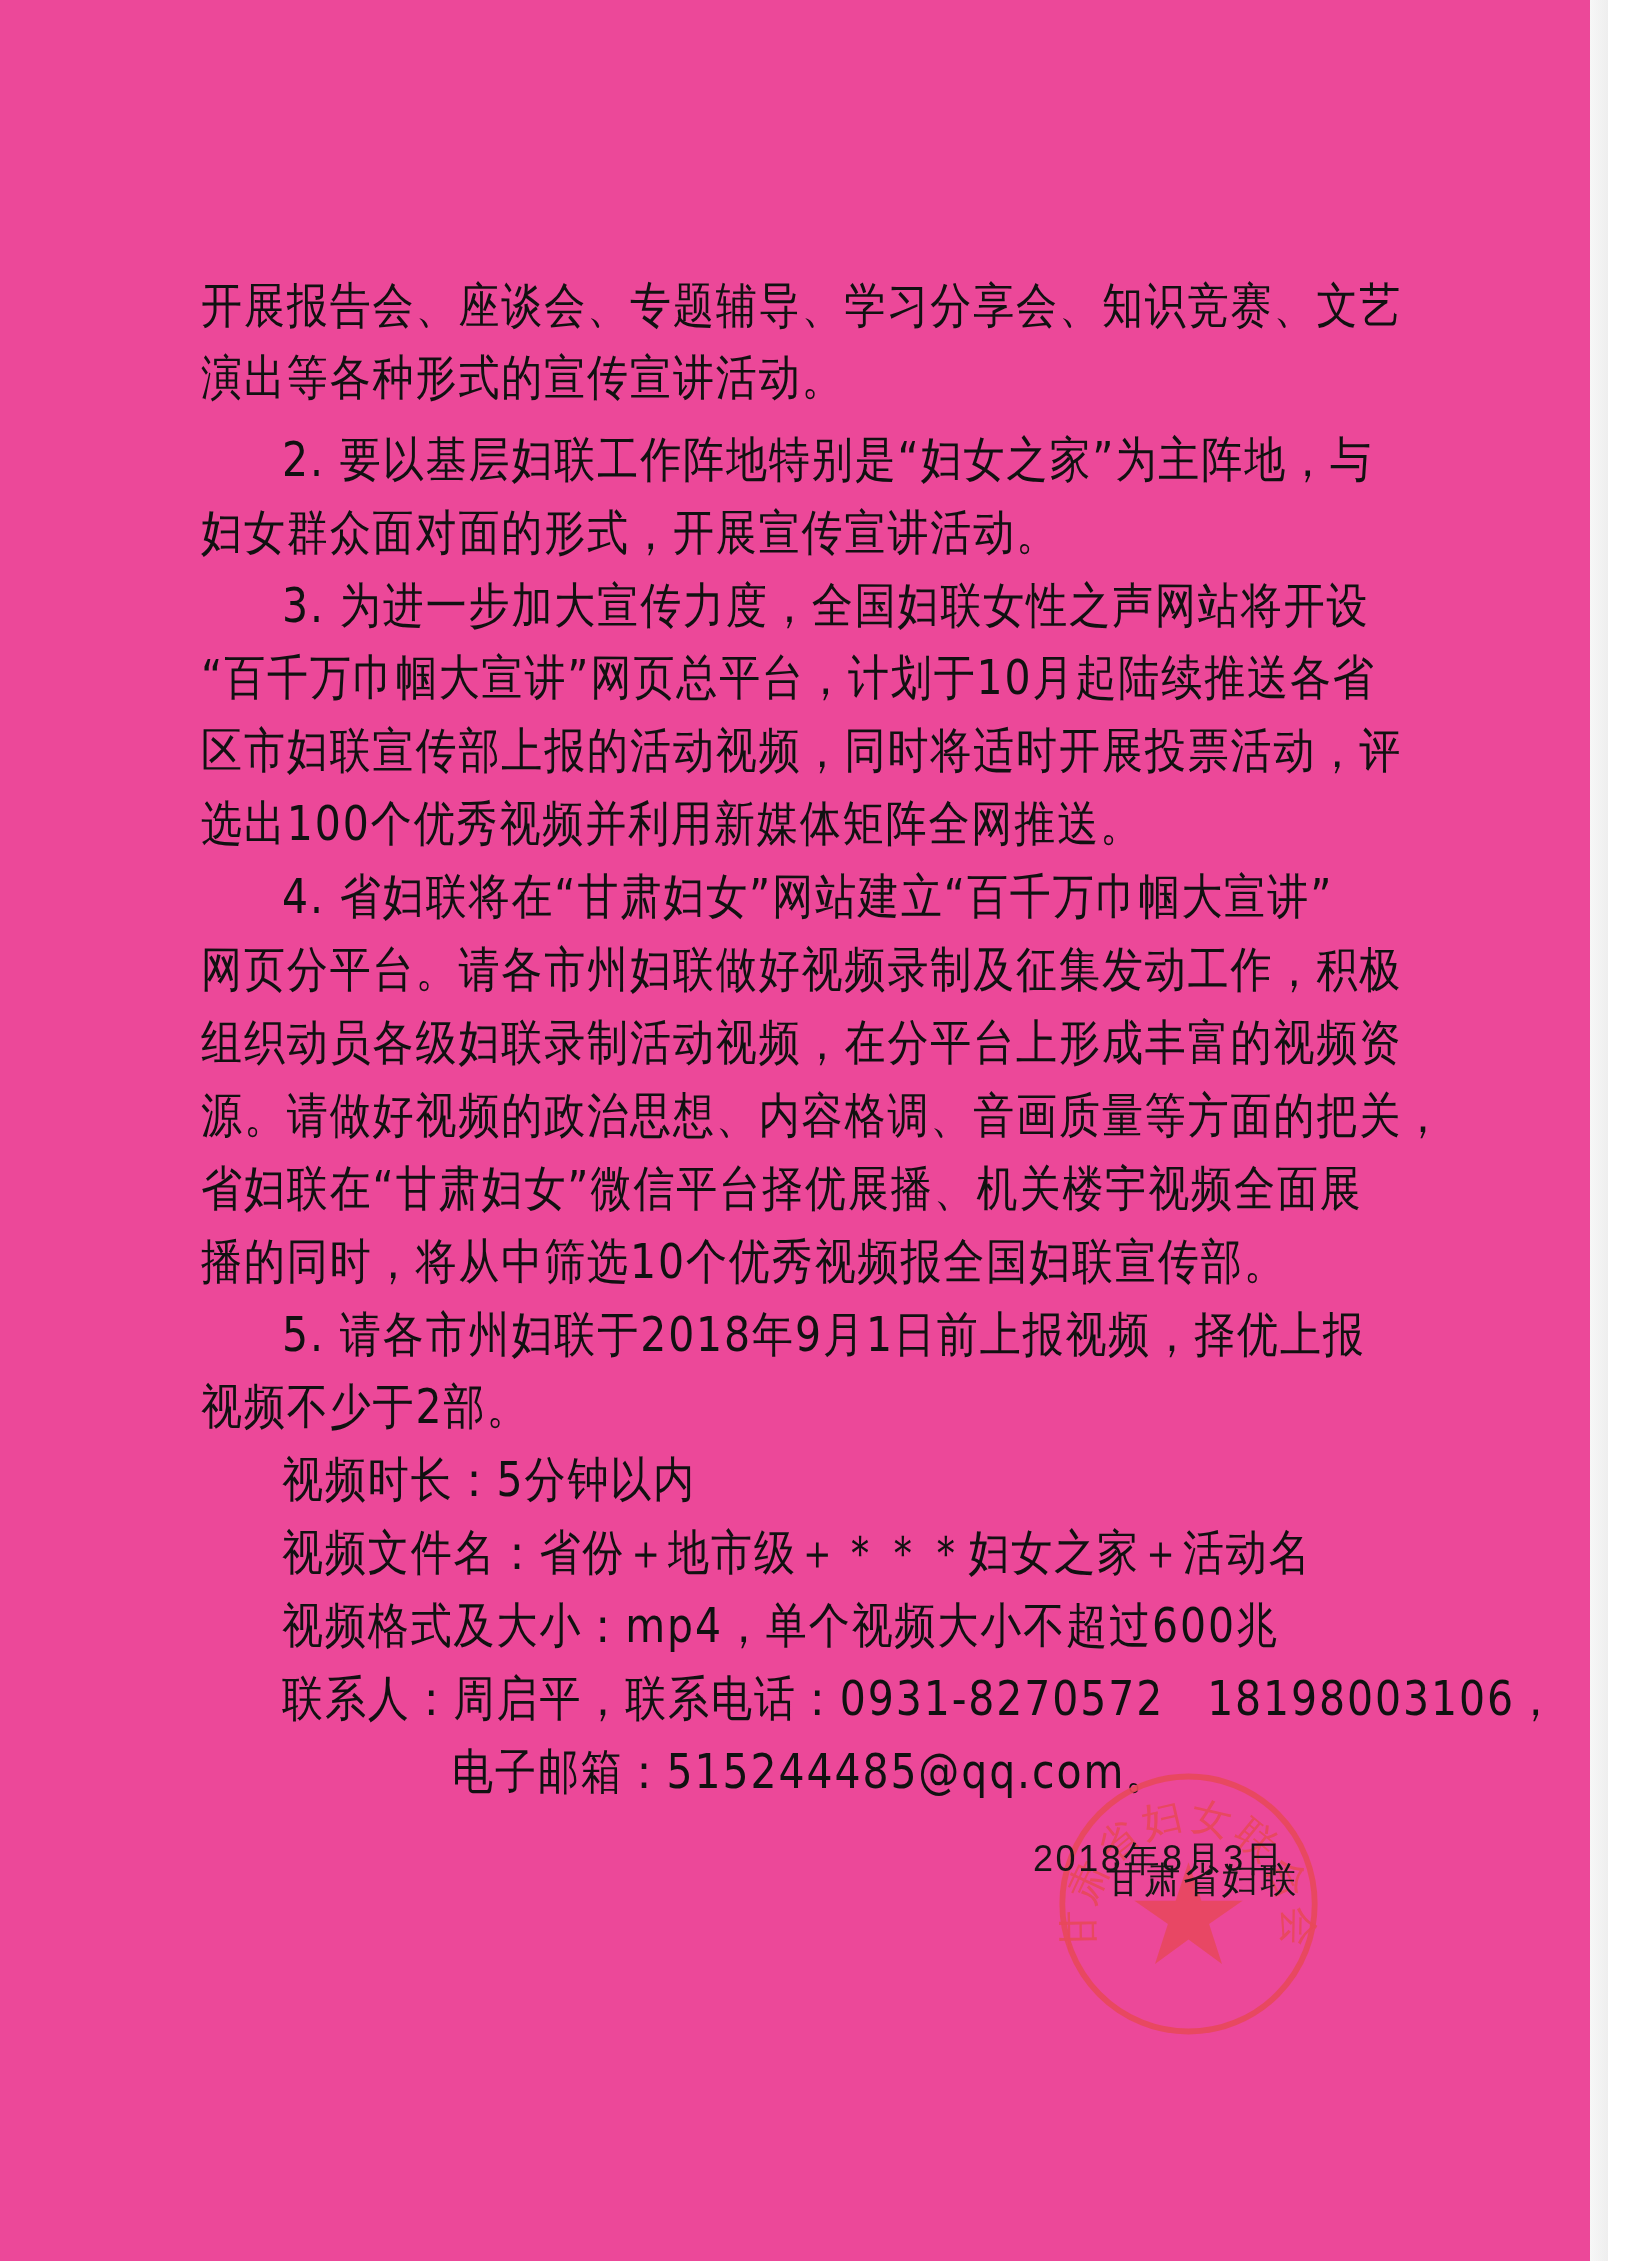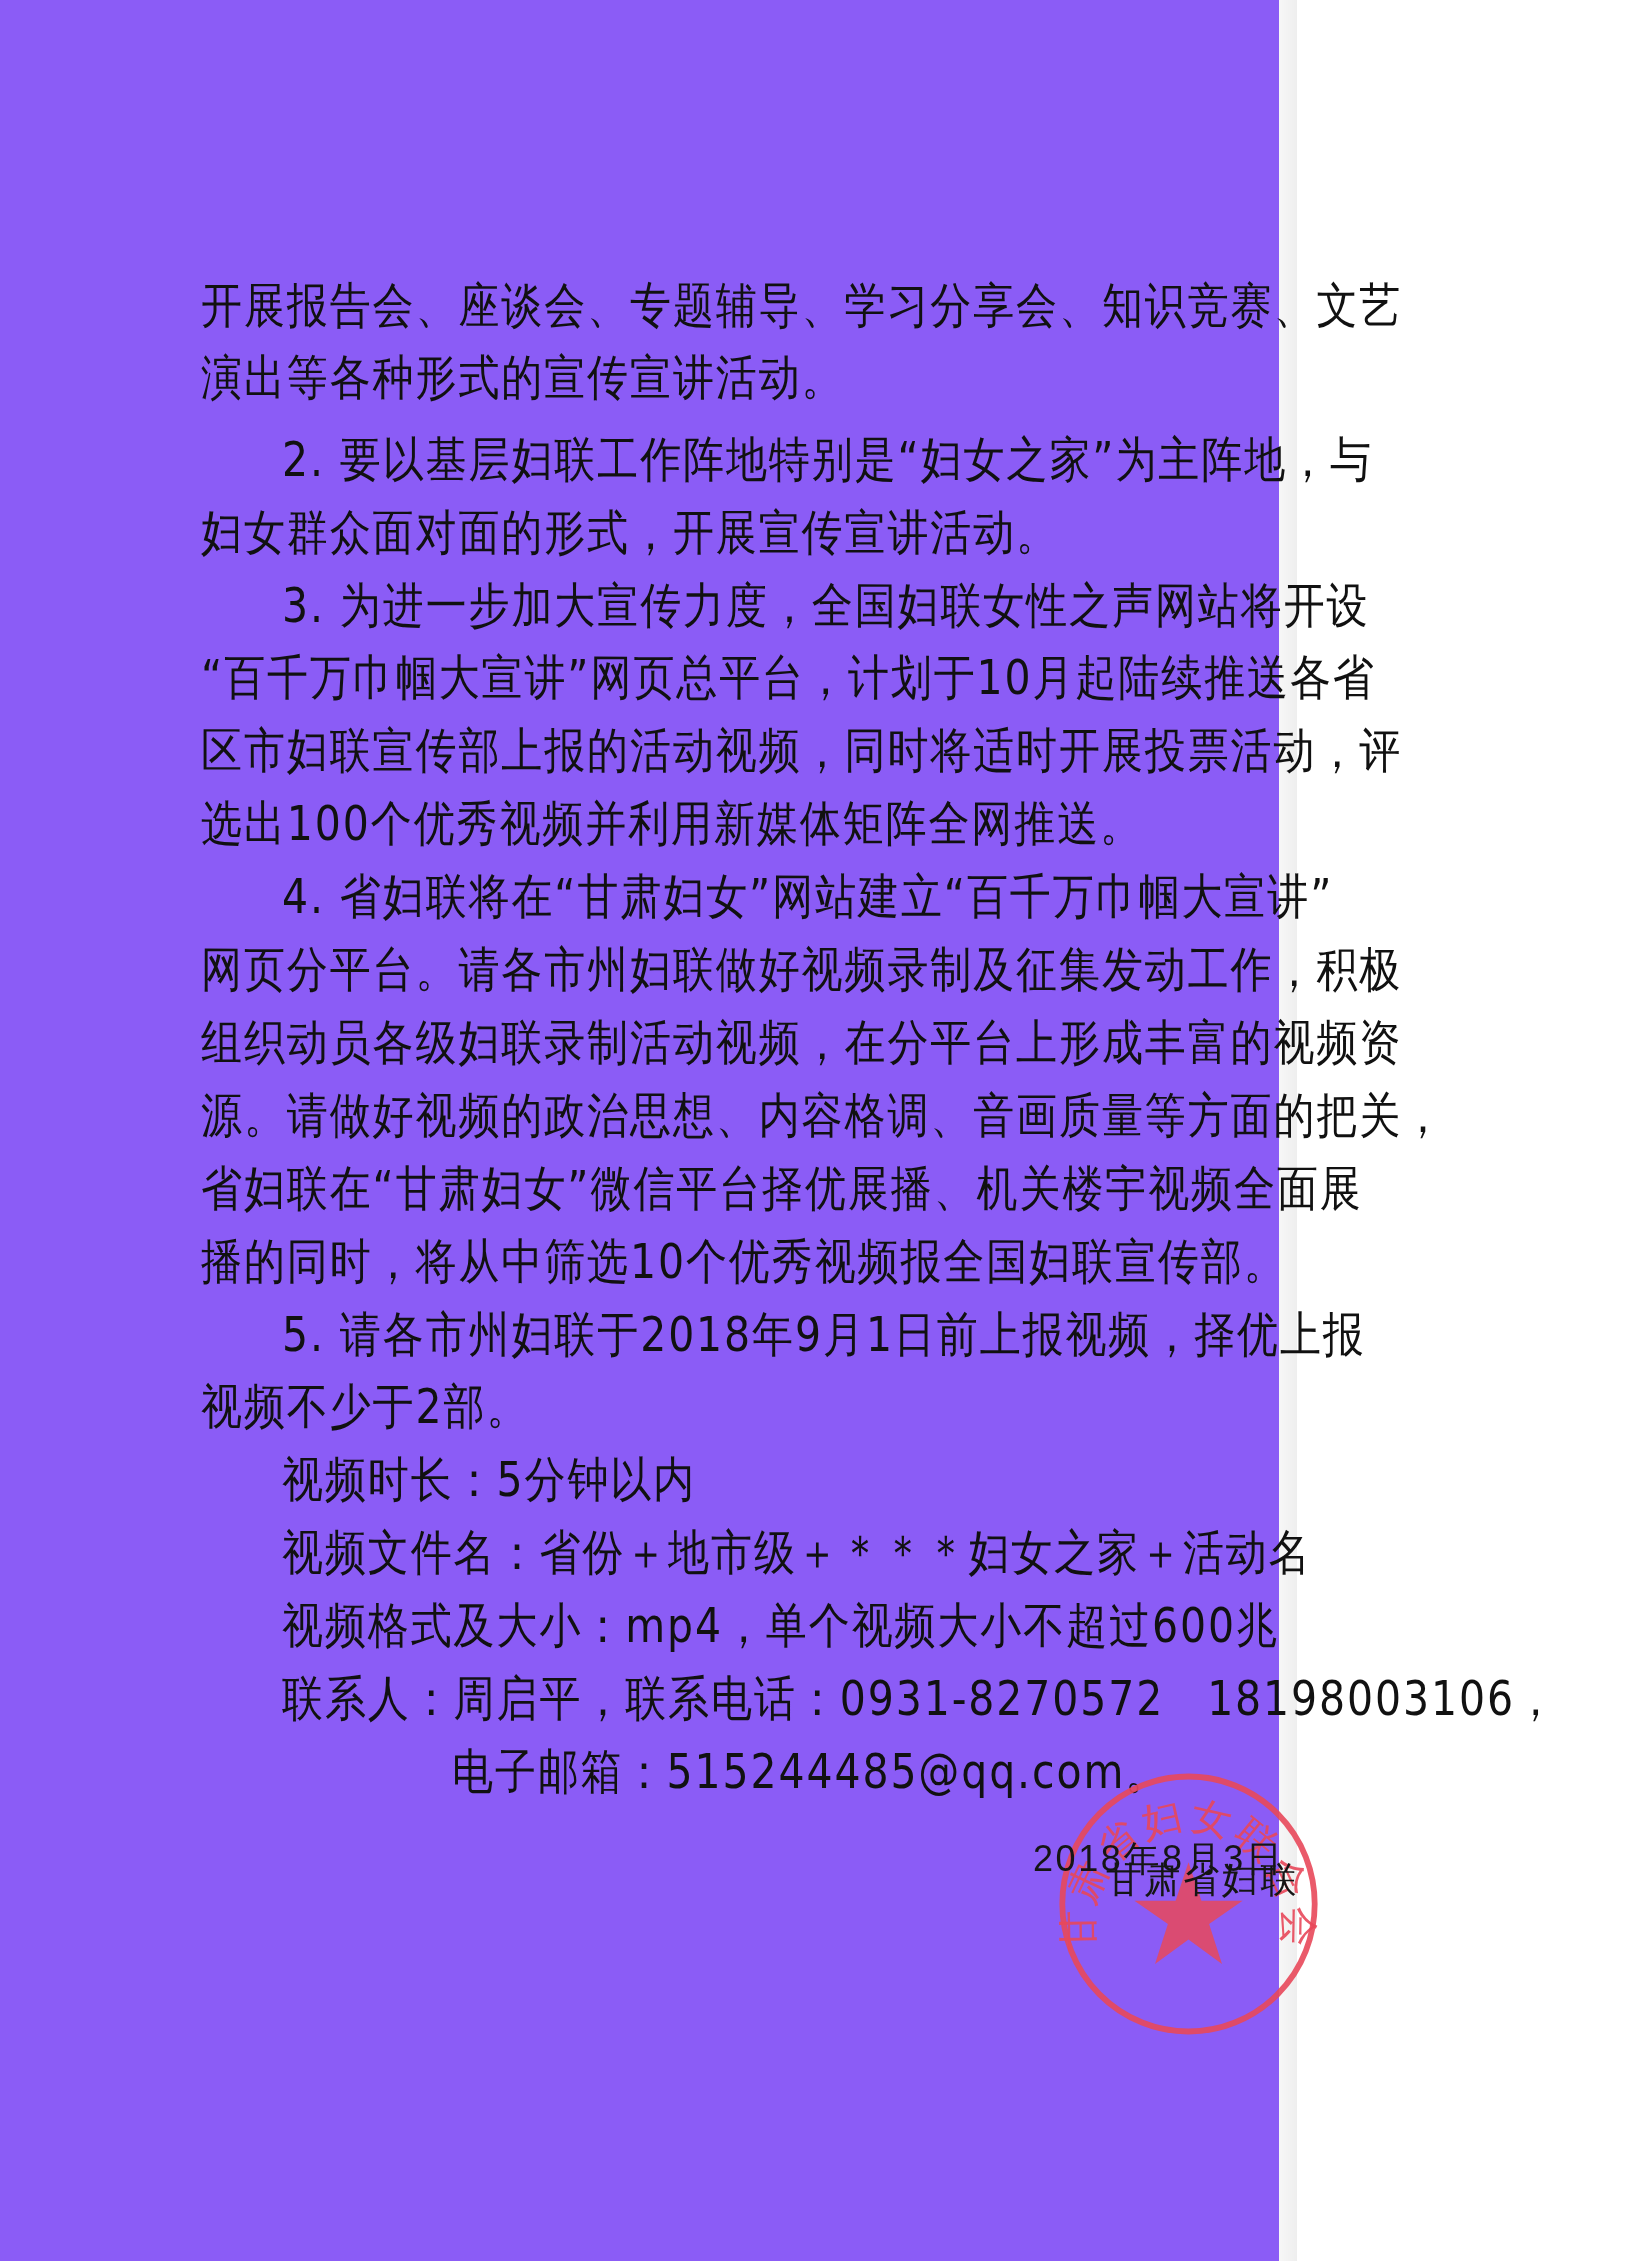--- a/index.html
+++ b/index.html
@@ -1,21 +1,21 @@
 <!DOCTYPE html>
 <html style="font-size:10.3px"><head>
 <meta charset="utf-8">
 <style>
   html, body { margin: 0; padding: 0; background: #ffffff; }
   body {
     width: 1630px; height: 2261px; position: relative; overflow: hidden;
     font-family: "DejaVu Sans", "Liberation Sans", sans-serif;
     color: #111111;
   }
-  .page { position: absolute; left: 0; top: 0; width: 1297px; height: 2261px; background: #8b5cf6; }
+  .page { position: absolute; left: 0; top: 0; width: 1561px; height: 2261px; background: #ec4899; padding-left: 47px; }
   .scan-edge { position: absolute; right: 0; top: 0; width: 18px; height: 2261px; background: linear-gradient(to right, #f7f7f7, #eeeeee); }
   .body-text { position: absolute; left: 201px; top: 0; width: 1199px; }
   .line {
     position: absolute; left: 0; white-space: nowrap;
     font-size: 41px; line-height: 52px; letter-spacing: 1.9px;
     transform: scaleY(1.18); transform-origin: left center;
   }
   .indent { left: 81px; }
   .indent2 { left: 81px; }
   .indent3 { left: 251px; }

